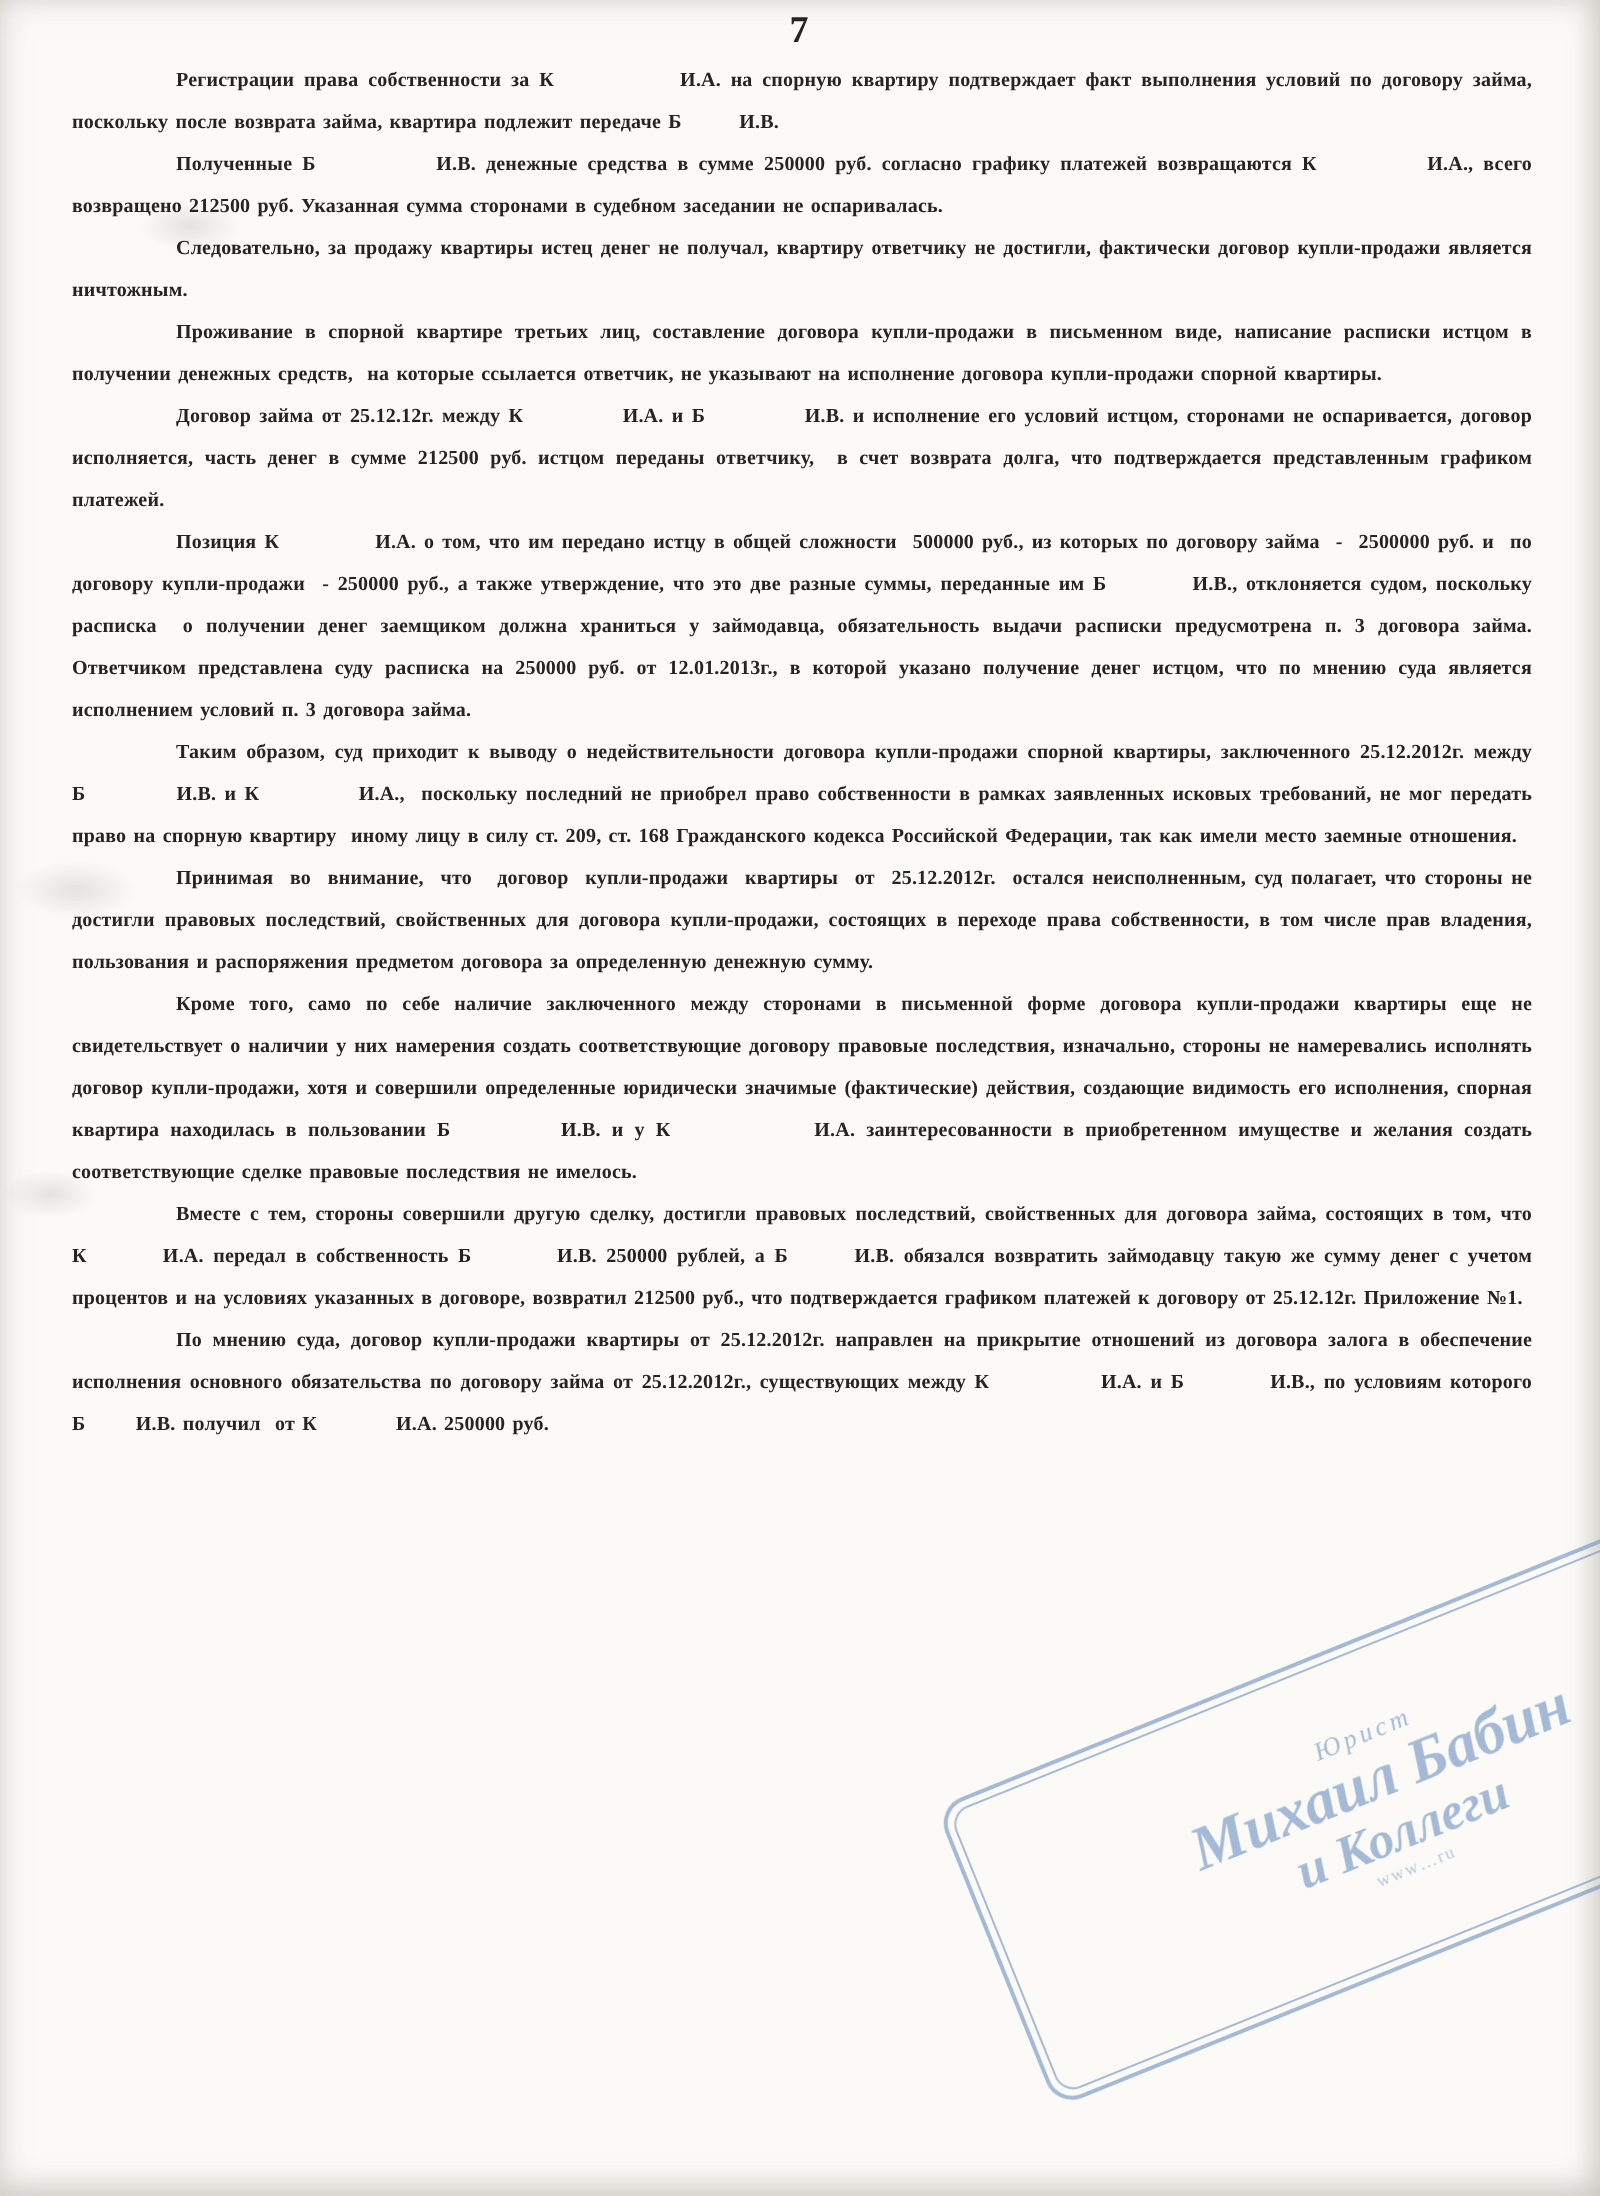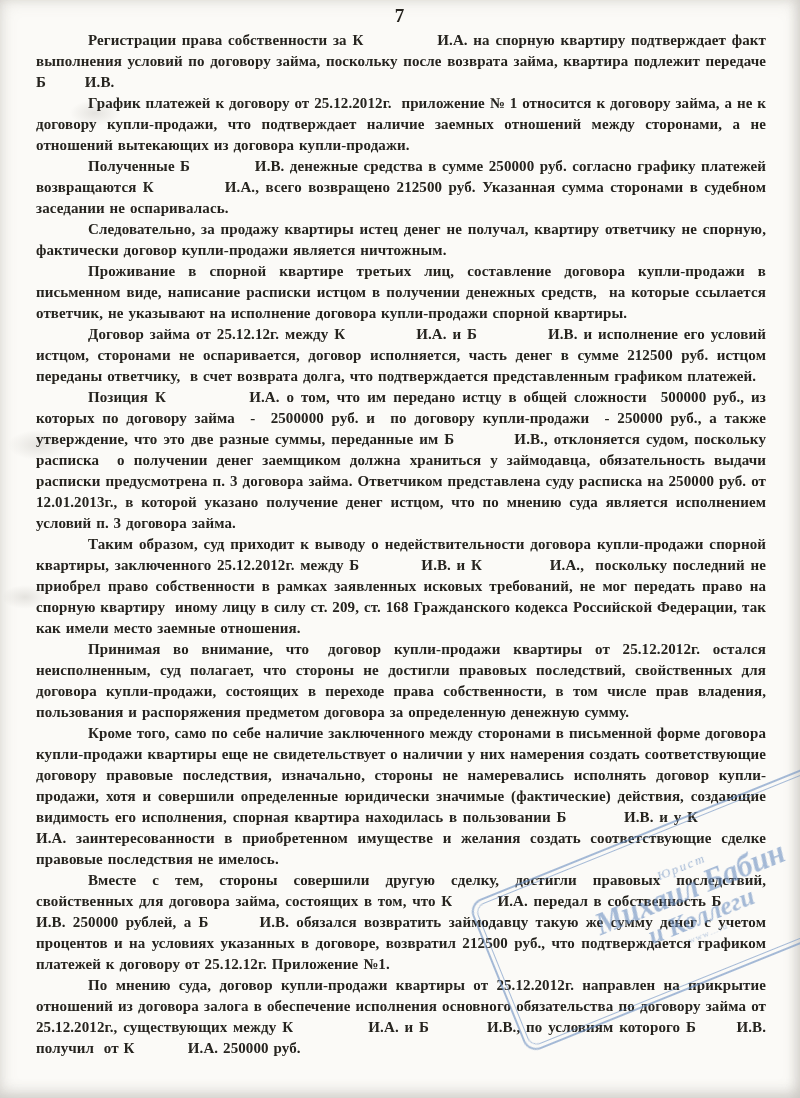--- a/index.html
+++ b/index.html
@@ -39,21 +39,21 @@
   .content {
     position: absolute;
     left: 36px;
     right: 34px;
     top: 30px;
   }
   .content p {
     margin: 0;
     text-indent: 52px;
     text-align: justify;
-    font-size: 15px;
+    font-size: 10px;
     line-height: 21px;
     font-weight: 600;
     letter-spacing: 0.1px;
     word-spacing: 1px;
   }
   
   .stamp {
     position: absolute;
     left: 498px;
     top: 898px;
@@ -112,23 +112,22 @@
 <div class="page">
 
   <div class="scan-smudge smudge-a"></div>
   <div class="scan-smudge smudge-b"></div>
   <div class="scan-smudge smudge-c"></div>
 
   <div class="page-number">7</div>
 
   <div class="content">
     <p>Регистрации права собственности за К&nbsp;&nbsp;&nbsp;&nbsp;&nbsp;&nbsp;&nbsp;&nbsp;&nbsp;&nbsp;&nbsp;&nbsp; И.А. на спорную квартиру подтверждает факт выполнения условий по договору займа, поскольку после возврата займа, квартира подлежит передаче Б&nbsp;&nbsp;&nbsp;&nbsp;&nbsp;&nbsp;&nbsp; И.В.</p>
-    <p>График платежей к договору от 25.12.2012г.&nbsp; приложение № 1 относится к договору займа, а не к договору купли-продажи, что подтверждает наличие заемных отношений между сторонами, а не отношений вытекающих из договора купли-продажи.</p>
     <p>Полученные Б&nbsp;&nbsp;&nbsp;&nbsp;&nbsp;&nbsp;&nbsp;&nbsp;&nbsp;&nbsp;&nbsp; И.В. денежные средства в сумме 250000 руб. согласно графику платежей возвращаются К&nbsp;&nbsp;&nbsp;&nbsp;&nbsp;&nbsp;&nbsp;&nbsp;&nbsp;&nbsp; И.А., всего возвращено 212500 руб. Указанная сумма сторонами в судебном заседании не оспаривалась.</p>
-    <p>Следовательно, за продажу квартиры истец денег не получал, квартиру ответчику не спорную, фактически договор купли-продажи является ничтожным.</p>
+    <p>Следовательно, за продажу квартиры истец денег не получал, квартиру ответчику не достигли, фактически договор купли-продажи является ничтожным.</p>
     <p>Проживание в спорной квартире третьих лиц, составление договора купли-продажи в письменном виде, написание расписки истцом в получении денежных средств,&nbsp; на которые ссылается ответчик, не указывают на исполнение договора купли-продажи спорной квартиры.</p>
     <p>Договор займа от 25.12.12г. между К&nbsp;&nbsp;&nbsp;&nbsp;&nbsp;&nbsp;&nbsp;&nbsp;&nbsp;&nbsp;&nbsp; И.А. и Б&nbsp;&nbsp;&nbsp;&nbsp;&nbsp;&nbsp;&nbsp;&nbsp;&nbsp;&nbsp;&nbsp; И.В. и исполнение его условий истцом, сторонами не оспаривается, договор исполняется, часть денег в сумме 212500 руб. истцом переданы ответчику,&nbsp; в счет возврата долга, что подтверждается представленным графиком платежей.</p>
     <p>Позиция К&nbsp;&nbsp;&nbsp;&nbsp;&nbsp;&nbsp;&nbsp;&nbsp;&nbsp;&nbsp;&nbsp; И.А. о том, что им передано истцу в общей сложности&nbsp; 500000 руб., из которых по договору займа&nbsp; -&nbsp; 2500000 руб. и&nbsp; по договору купли-продажи&nbsp; - 250000 руб., а также утверждение, что это две разные суммы, переданные им Б&nbsp;&nbsp;&nbsp;&nbsp;&nbsp;&nbsp;&nbsp;&nbsp;&nbsp; И.В., отклоняется судом, поскольку расписка&nbsp; о получении денег заемщиком должна храниться у займодавца, обязательность выдачи расписки предусмотрена п. 3 договора займа. Ответчиком представлена суду расписка на 250000 руб. от 12.01.2013г., в которой указано получение денег истцом, что по мнению суда является исполнением условий п. 3 договора займа.</p>
     <p>Таким образом, суд приходит к выводу о недействительности договора купли-продажи спорной квартиры, заключенного 25.12.2012г. между Б&nbsp;&nbsp;&nbsp;&nbsp;&nbsp;&nbsp;&nbsp;&nbsp;&nbsp;&nbsp; И.В. и К&nbsp;&nbsp;&nbsp;&nbsp;&nbsp;&nbsp;&nbsp;&nbsp;&nbsp;&nbsp;&nbsp; И.А.,&nbsp; поскольку последний не приобрел право собственности в рамках заявленных исковых требований, не мог передать право на спорную квартиру&nbsp; иному лицу в силу ст. 209, ст. 168 Гражданского кодекса Российской Федерации, так как имели место заемные отношения.</p>
     <p>Принимая&nbsp; во&nbsp; внимание,&nbsp; что&nbsp;&nbsp; договор&nbsp; купли-продажи&nbsp; квартиры&nbsp; от&nbsp; 25.12.2012г.&nbsp; остался неисполненным, суд полагает, что стороны не достигли правовых последствий, свойственных для договора купли-продажи, состоящих в переходе права собственности, в том числе прав владения, пользования и распоряжения предметом договора за определенную денежную сумму.</p>
     <p>Кроме того, само по себе наличие заключенного между сторонами в письменной форме договора купли-продажи квартиры еще не свидетельствует о наличии у них намерения создать соответствующие договору правовые последствия, изначально, стороны не намеревались исполнять договор купли-продажи, хотя и совершили определенные юридически значимые (фактические) действия, создающие видимость его исполнения, спорная квартира находилась в пользовании Б&nbsp;&nbsp;&nbsp;&nbsp;&nbsp;&nbsp;&nbsp;&nbsp;&nbsp; И.В. и у К&nbsp;&nbsp;&nbsp;&nbsp;&nbsp;&nbsp;&nbsp;&nbsp;&nbsp;&nbsp;&nbsp;&nbsp; И.А. заинтересованности в приобретенном имуществе и желания создать соответствующие сделке правовые последствия не имелось.</p>
     <p>Вместе с тем, стороны совершили другую сделку, достигли правовых последствий, свойственных для договора займа, состоящих в том, что К&nbsp;&nbsp;&nbsp;&nbsp;&nbsp;&nbsp;&nbsp; И.А. передал в собственность Б&nbsp;&nbsp;&nbsp;&nbsp;&nbsp;&nbsp;&nbsp;&nbsp; И.В. 250000 рублей, а Б&nbsp;&nbsp;&nbsp;&nbsp;&nbsp;&nbsp; И.В. обязался возвратить займодавцу такую же сумму денег с учетом процентов и на условиях указанных в договоре, возвратил 212500 руб., что подтверждается графиком платежей к договору от 25.12.12г. Приложение №1.</p>
     <p>По мнению суда, договор купли-продажи квартиры от 25.12.2012г. направлен на прикрытие отношений из договора залога в обеспечение исполнения основного обязательства по договору займа от 25.12.2012г., существующих между К&nbsp;&nbsp;&nbsp;&nbsp;&nbsp;&nbsp;&nbsp;&nbsp;&nbsp;&nbsp;&nbsp;&nbsp; И.А. и Б&nbsp;&nbsp;&nbsp;&nbsp;&nbsp;&nbsp;&nbsp;&nbsp;&nbsp; И.В., по условиям которого Б&nbsp;&nbsp;&nbsp;&nbsp;&nbsp;&nbsp; И.В. получил&nbsp; от К&nbsp;&nbsp;&nbsp;&nbsp;&nbsp;&nbsp;&nbsp;&nbsp;&nbsp;&nbsp; И.А. 250000 руб.</p>
 
   </div>

